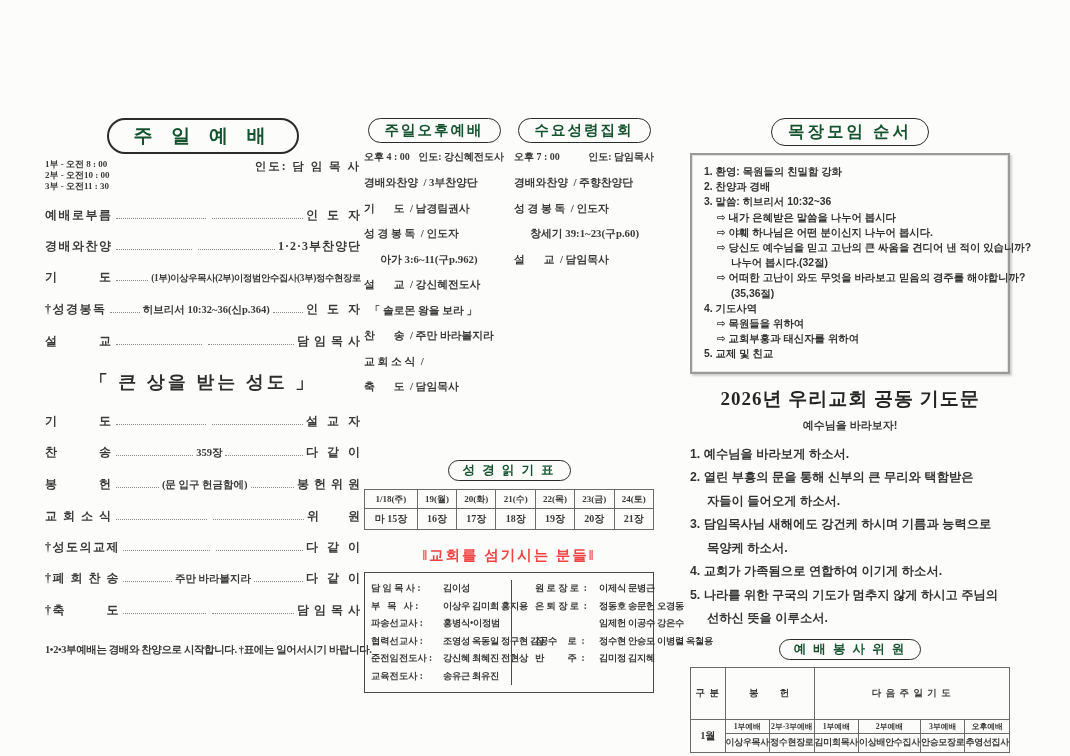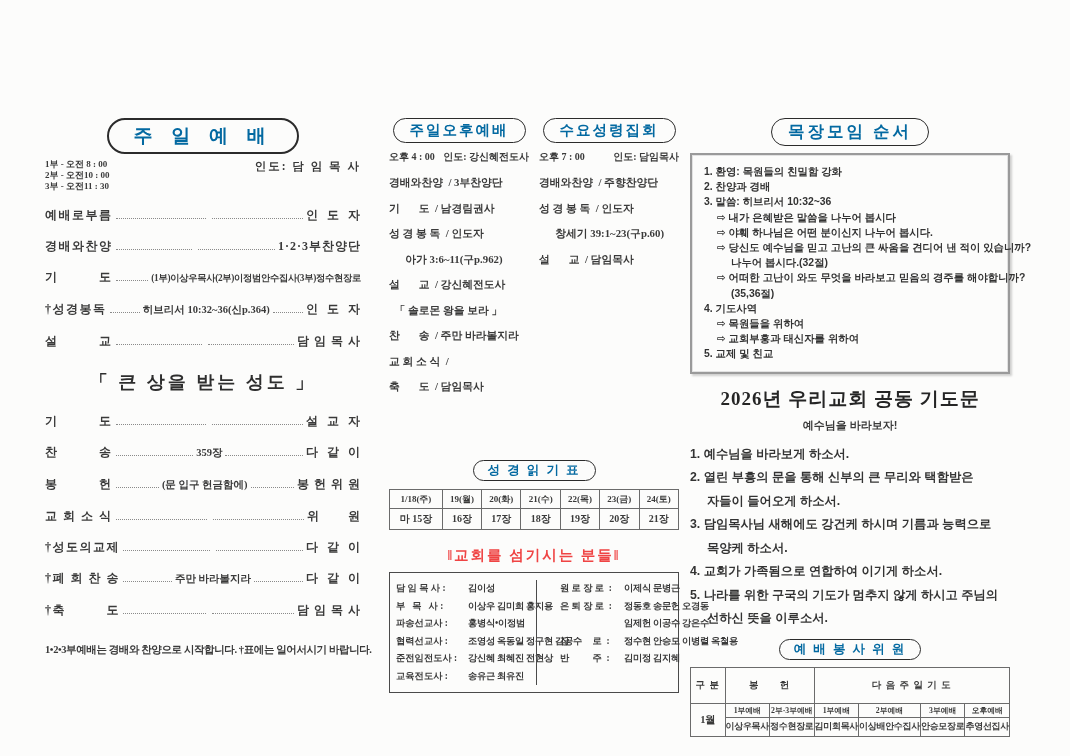--- a/index.html
+++ b/index.html
@@ -4,29 +4,29 @@
 <style>
   html,body{margin:0;padding:0;}
   body{
     width:1070px;height:756px;position:relative;
     background:#fcfcfb;color:#3a3a3a;
     font-family:"Liberation Serif","DejaVu Serif",serif;
     overflow:hidden;
   }
   .col{position:absolute;top:118px;}
   #col1{left:45px;width:316px;}
-  #col2{left:389px;width:290px;}
+  #col2{left:364px;width:290px;}
   #col3{left:690px;width:320px;}
 
   
   .capsule{
     display:block;margin:0 auto;width:max-content;
     border:2px solid #2b2b2b;border-radius:18px;
     padding:3px 24px;font-weight:bold;font-size:19px;
-    letter-spacing:7px;text-align:left;color:#0369a1;
+    letter-spacing:7px;text-align:left;color:#14532d;
     white-space:pre;
   }
   .capsule.sm{font-size:14.5px;padding:2px 16px;letter-spacing:2px;border-width:1.5px;}
   .capsule.xs{font-size:12.5px;padding:1px 14px;letter-spacing:2px;border-width:1.5px;}
 
   
   .times-wrap{display:flex;justify-content:space-between;align-items:flex-start;margin-top:5px;}
   .times{font-size:9px;line-height:11px;white-space:pre;font-weight:600;}
   .leader-lbl{font-size:11.5px;font-weight:700;letter-spacing:2px;white-space:pre;}
   .orders{margin-top:14px;}
@@ -80,21 +80,21 @@
   .lv1{padding-left:15px;}
   .lv2{padding-left:29px;}
 
   .prayer-title{text-align:center;font-size:19px;font-weight:800;letter-spacing:1px;margin-top:12px;white-space:pre;color:#252525;}
   .prayer-sub{text-align:center;font-size:11px;font-weight:700;margin-top:6px;white-space:pre;
     font-family:"Liberation Sans","DejaVu Sans",sans-serif;}
   .prayer-items{margin-top:10px;font-family:"Liberation Sans","DejaVu Sans",sans-serif;}
   .prayer-items div{font-size:12.3px;font-weight:700;line-height:23.5px;padding-left:17px;text-indent:-17px;color:#333;word-break:keep-all;}
 
   .vol-table{width:100%;margin-top:7px;}
-  .vol-table th{font-size:9.5px;padding:11px 0;letter-spacing:1px;white-space:pre;font-family:Liberation Serif, serif;}
+  .vol-table th{font-size:9.5px;padding:19px 0;letter-spacing:1px;white-space:pre;font-family:Liberation Serif, serif;}
   .vol-table .sub{font-size:7.8px;padding:1px 0;letter-spacing:0;}
   .vol-table td{font-size:9px;padding:2.5px 0;white-space:pre;letter-spacing:-0.3px;}
   .vol-table .month{font-size:10.5px;}
   .col-narrow{width:38px;}
 </style>
 </head>
 <body>
 
 <div class="col" id="col1">
   <div class="capsule">주 일 예 배</div>

